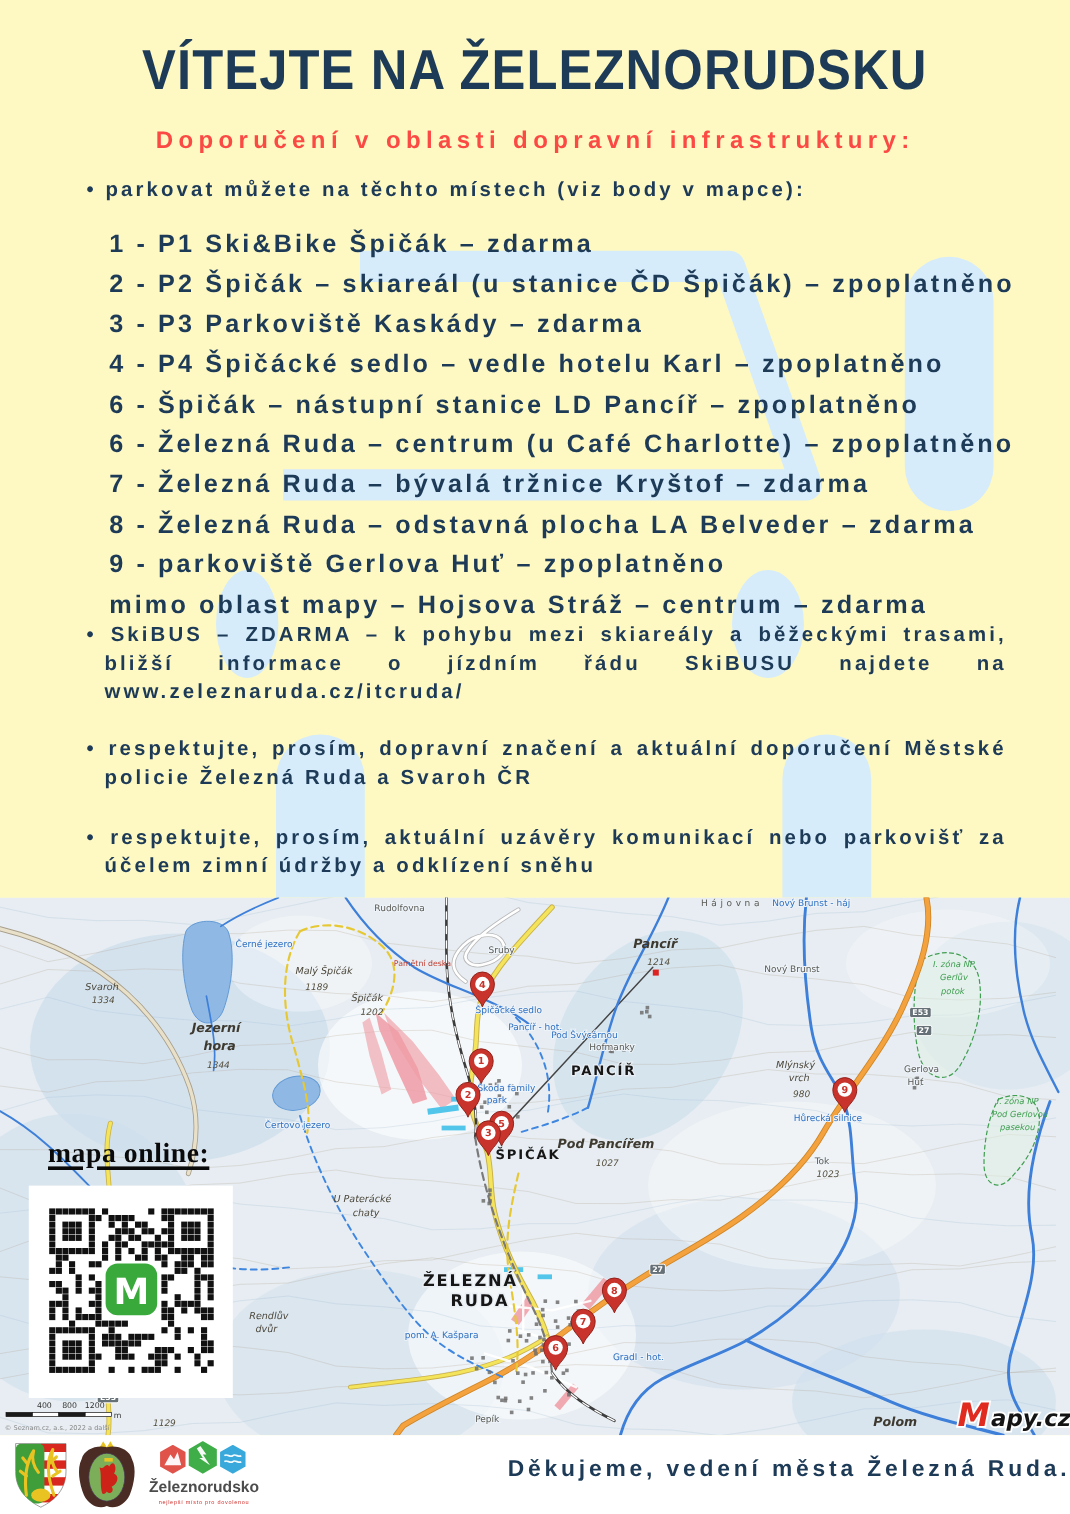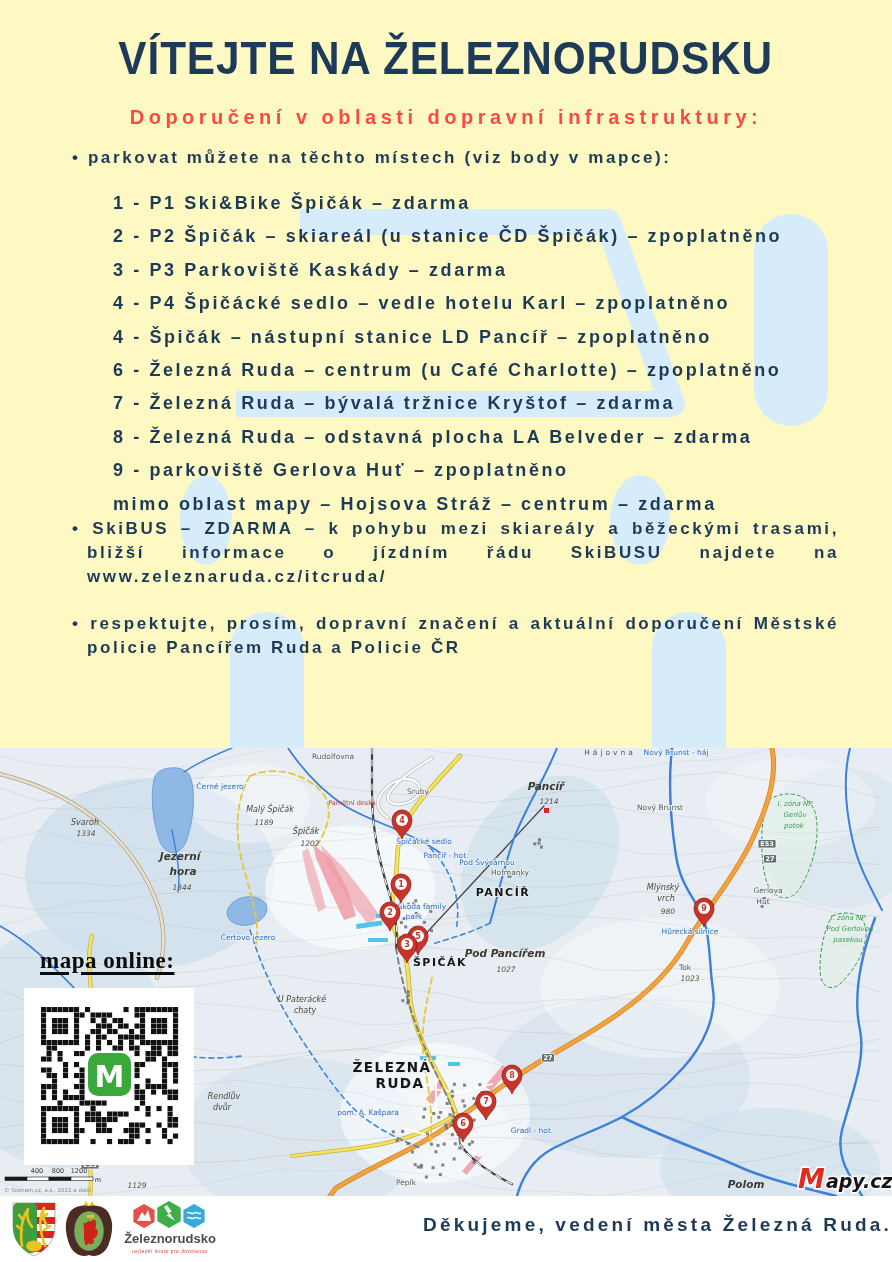--- a/index.html
+++ b/index.html
@@ -9,21 +9,21 @@
   
   .wm{position:absolute;left:0;top:0;z-index:0;}
   .hdr{position:absolute;z-index:2;}
   .title-wrap{left:0;top:30px;width:892px;text-align:center;}
   .title{display:inline-block;transform:scaleX(.9);color:#1d3a57;font-size:47px;font-weight:800;
          letter-spacing:1px;white-space:nowrap;}
   .subtitle{left:0;top:106px;width:892px;text-align:center;color:#fb4a44;font-size:20px;
             font-weight:700;letter-spacing:4.5px;}
   .intro{left:72px;top:148px;width:760px;color:#1d3a57;font-size:17px;font-weight:600;
          letter-spacing:2.6px;}
-  .plist{left:113px;top:187px;width:760px;color:#1d3a57;font-size:18px;font-weight:700;
+  .plist{left:91px;top:187px;width:760px;color:#1d3a57;font-size:21px;font-weight:700;
          letter-spacing:2.6px;line-height:33.4px;white-space:nowrap;}
   .bull{left:72px;top:0;width:752px;color:#1d3a57;font-size:17px;font-weight:600;
         letter-spacing:2.6px;line-height:24px;text-align:justify;
         text-indent:-15px;padding-left:15px;}
   .b1{top:517px;} .b2{top:612px;} .b3{top:686px;}
   .dot{font-weight:800;}
   
   .map-box{position:absolute;left:0;top:748px;width:892px;height:448px;z-index:1;}
   .map-svg text{font-family:"DejaVu Sans",sans-serif;text-anchor:middle;}
   .ml-water{fill:#2e6fc2;font-size:7.5px;paint-order:stroke;stroke:#eef4f9;stroke-width:1.6px;}
@@ -76,30 +76,31 @@
     <span class="title">VÍTEJTE NA ŽELEZNORUDSKU</span>
   </div>
   <div class="hdr intro"><span class="dot">• </span><span>parkovat můžete na těchto místech (viz body v mapce):</span></div>
   <div class="hdr subtitle">Doporučení v oblasti dopravní infrastruktury:</div>
 
   <div class="hdr plist">
     <div>1 - P1 Ski&amp;Bike Špičák – zdarma</div>
     <div>2 - P2 Špičák – skiareál (u stanice ČD Špičák) – zpoplatněno</div>
     <div>3 - P3 Parkoviště Kaskády – zdarma</div>
     <div>4 - P4 Špičácké sedlo – vedle hotelu Karl – zpoplatněno</div>
-    <div>4 - Špičák – nástupní stanice LD Pancíř – zpoplatněno</div>
+    <div>6 - Špičák – nástupní stanice LD Pancíř – zpoplatněno</div>
     <div>6 - Železná Ruda – centrum (u Café Charlotte) – zpoplatněno</div>
     <div>7 - Železná Ruda – bývalá tržnice Kryštof – zdarma</div>
     <div>8 - Železná Ruda – odstavná plocha LA Belveder – zdarma</div>
     <div>9 - parkoviště Gerlova Huť – zpoplatněno</div>
     <div>mimo oblast mapy – Hojsova Stráž – centrum – zdarma</div>
   </div>
 
   <div class="hdr bull b1"><span class="dot">• </span><span>SkiBUS – ZDARMA – k pohybu mezi skiareály a běžeckými trasami, bližší informace o jízdním řádu SkiBUSU najdete na www.zeleznaruda.cz/itcruda/</span></div>
-  <div class="hdr bull b2"><span class="dot">• </span><span>respektujte, prosím, dopravní značení a aktuální doporučení Městské policie Pancířem Ruda a Policie ČR</span></div>
+  <div class="hdr bull b2"><span class="dot">• </span><span>respektujte, prosím, dopravní značení a aktuální doporučení Městské policie Železná Ruda a Svaroh ČR</span></div>
+  <div class="hdr bull b3"><span class="dot">• </span><span>respektujte, prosím, aktuální uzávěry komunikací nebo parkovišť za účelem zimní údržby a odklízení sněhu</span></div>
 
   <div class="map-box">
     <svg id="map-svg" class="map-svg" width="892" height="448" viewBox="0 0 892 448">
       <rect x="0" y="0" width="892" height="448" fill="#e7edf2"></rect>
 
       <g fill="#cfdfec">
         <ellipse cx="150" cy="125" rx="125" ry="95" opacity=".8"></ellipse>
         <ellipse cx="60" cy="300" rx="110" ry="120" opacity=".6"></ellipse>
         <ellipse cx="540" cy="115" rx="70" ry="95" opacity=".7" transform="rotate(35 540 115)"></ellipse>
         <ellipse cx="620" cy="330" rx="130" ry="80" opacity=".55"></ellipse>

